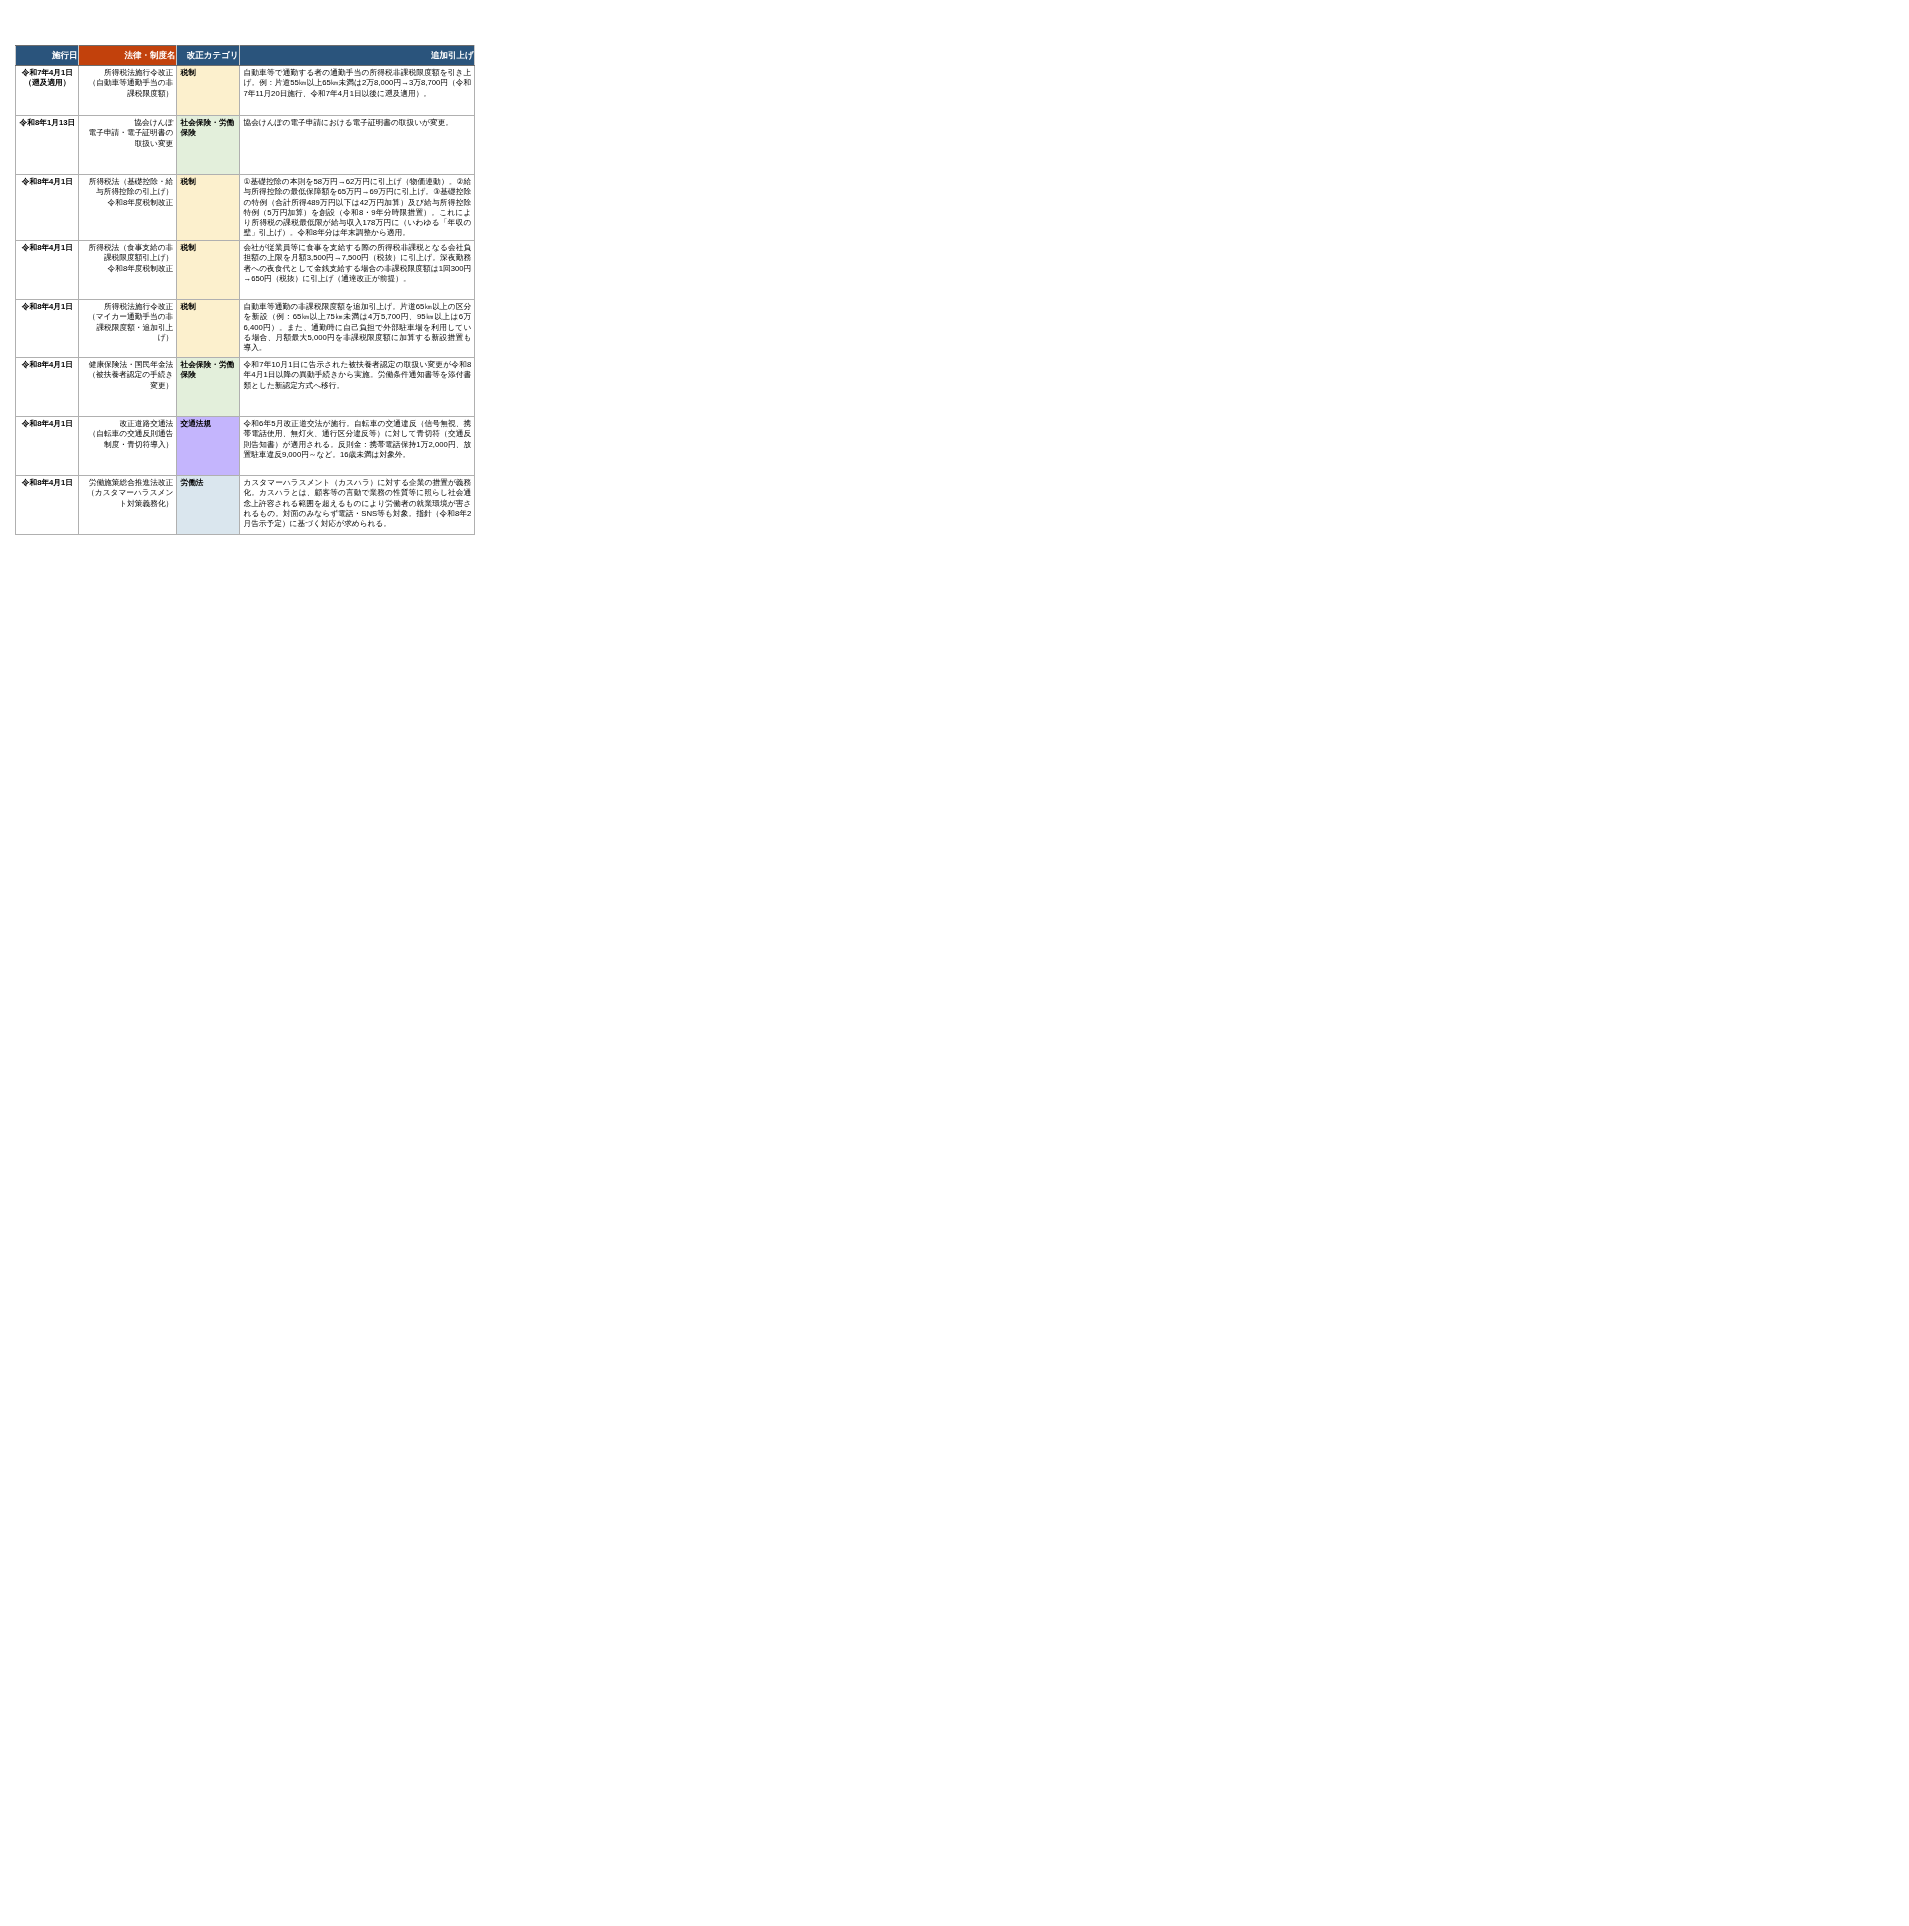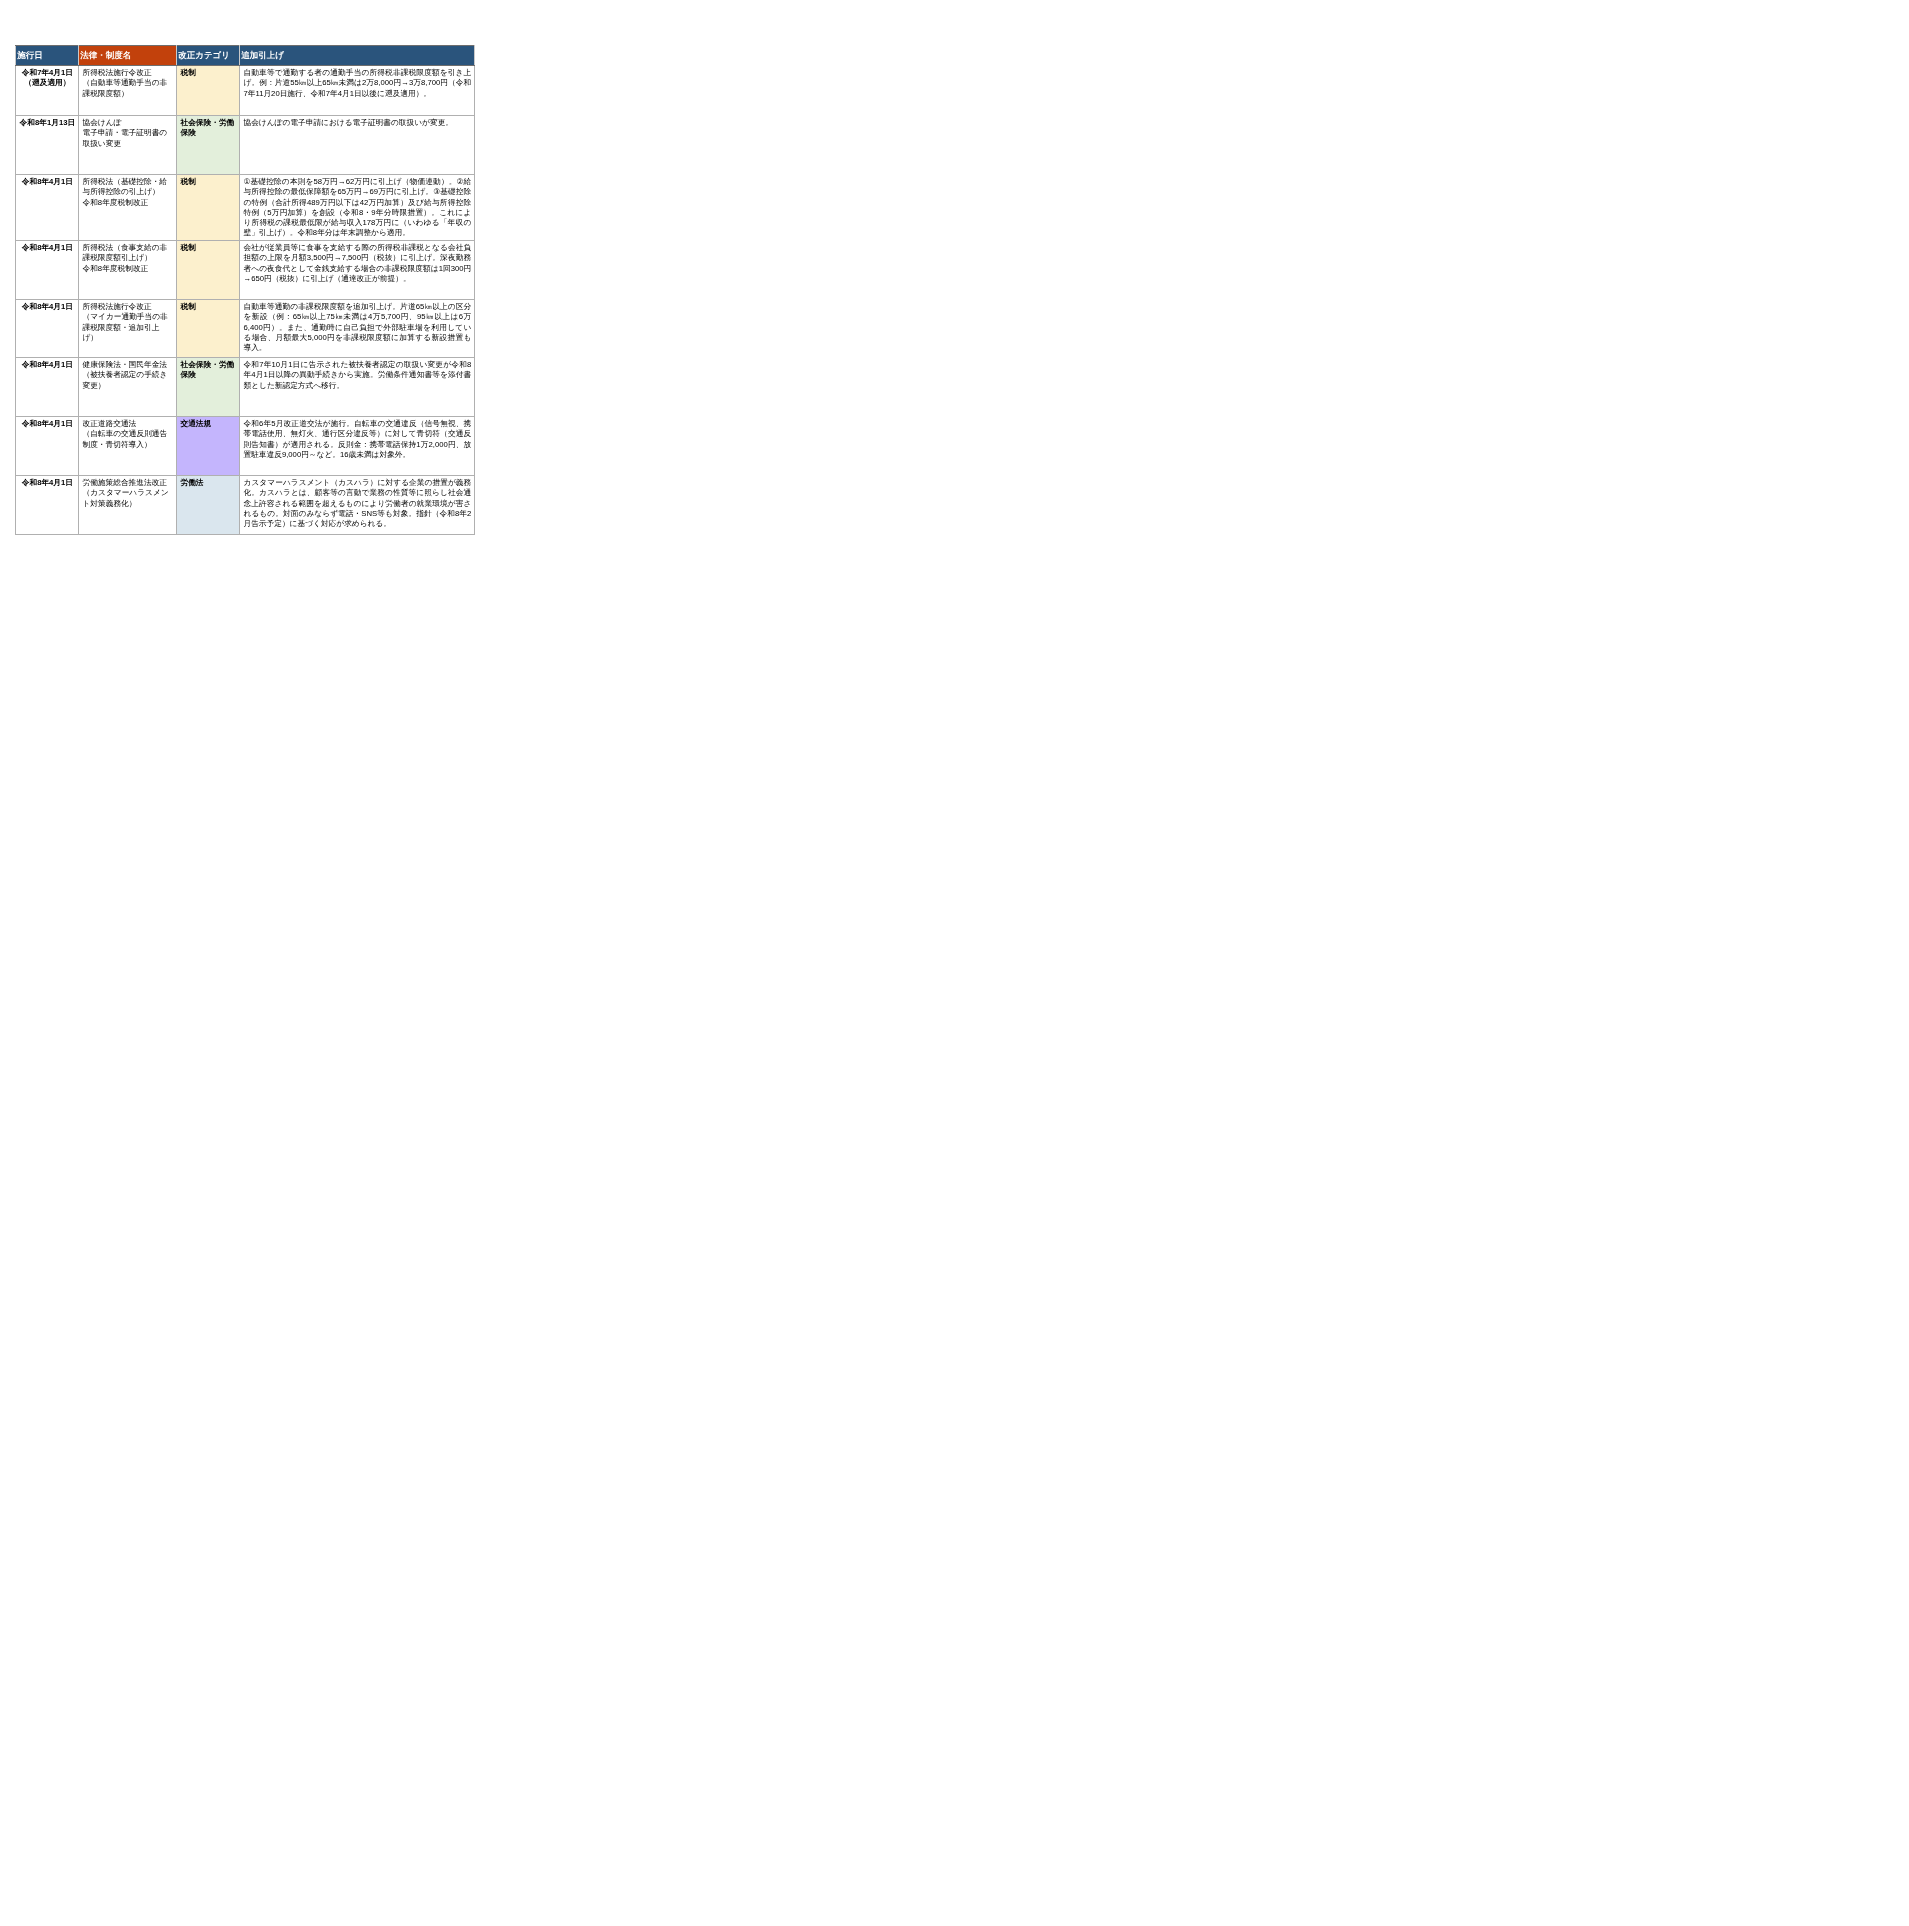--- a/index.html
+++ b/index.html
@@ -26,21 +26,21 @@
   table.tbl {
     border-collapse: collapse;
     table-layout: fixed;
     width: 459px;
     border: 1.2px solid #8c8c8c;
   }
   table.tbl th {
     height: 16px;
     font-size: 8.5px;
     font-weight: bold;
-    text-align: left;
+    text-align: right;
     vertical-align: middle;
     padding: 1.5px 0.8px;
     border-top: 1.9px solid #6e6e6e;
     border-bottom: 1.9px solid #6e6e6e;
     border-left: 1.5px solid #c9c9c9;
     border-right: 1.5px solid #c9c9c9;
   }
   table.tbl td {
     border: 0.8px solid #b0b0b0;
     vertical-align: top;
@@ -51,21 +51,21 @@
   }
   td.c-date {
     text-align: center;
     font-weight: bold;
     white-space: pre-line;
     padding-left: 0.8px;
     padding-right: 0.8px;
   }
   td.c-law {
     white-space: pre-line;
-    text-align: left;
+    text-align: right;
   }
   td.c-cat {
     text-align: left;
     font-weight: bold;
   }
   td.c-content {
     text-align: justify;
   }
   
   tbody tr:nth-child(1) { height: 50px; }

